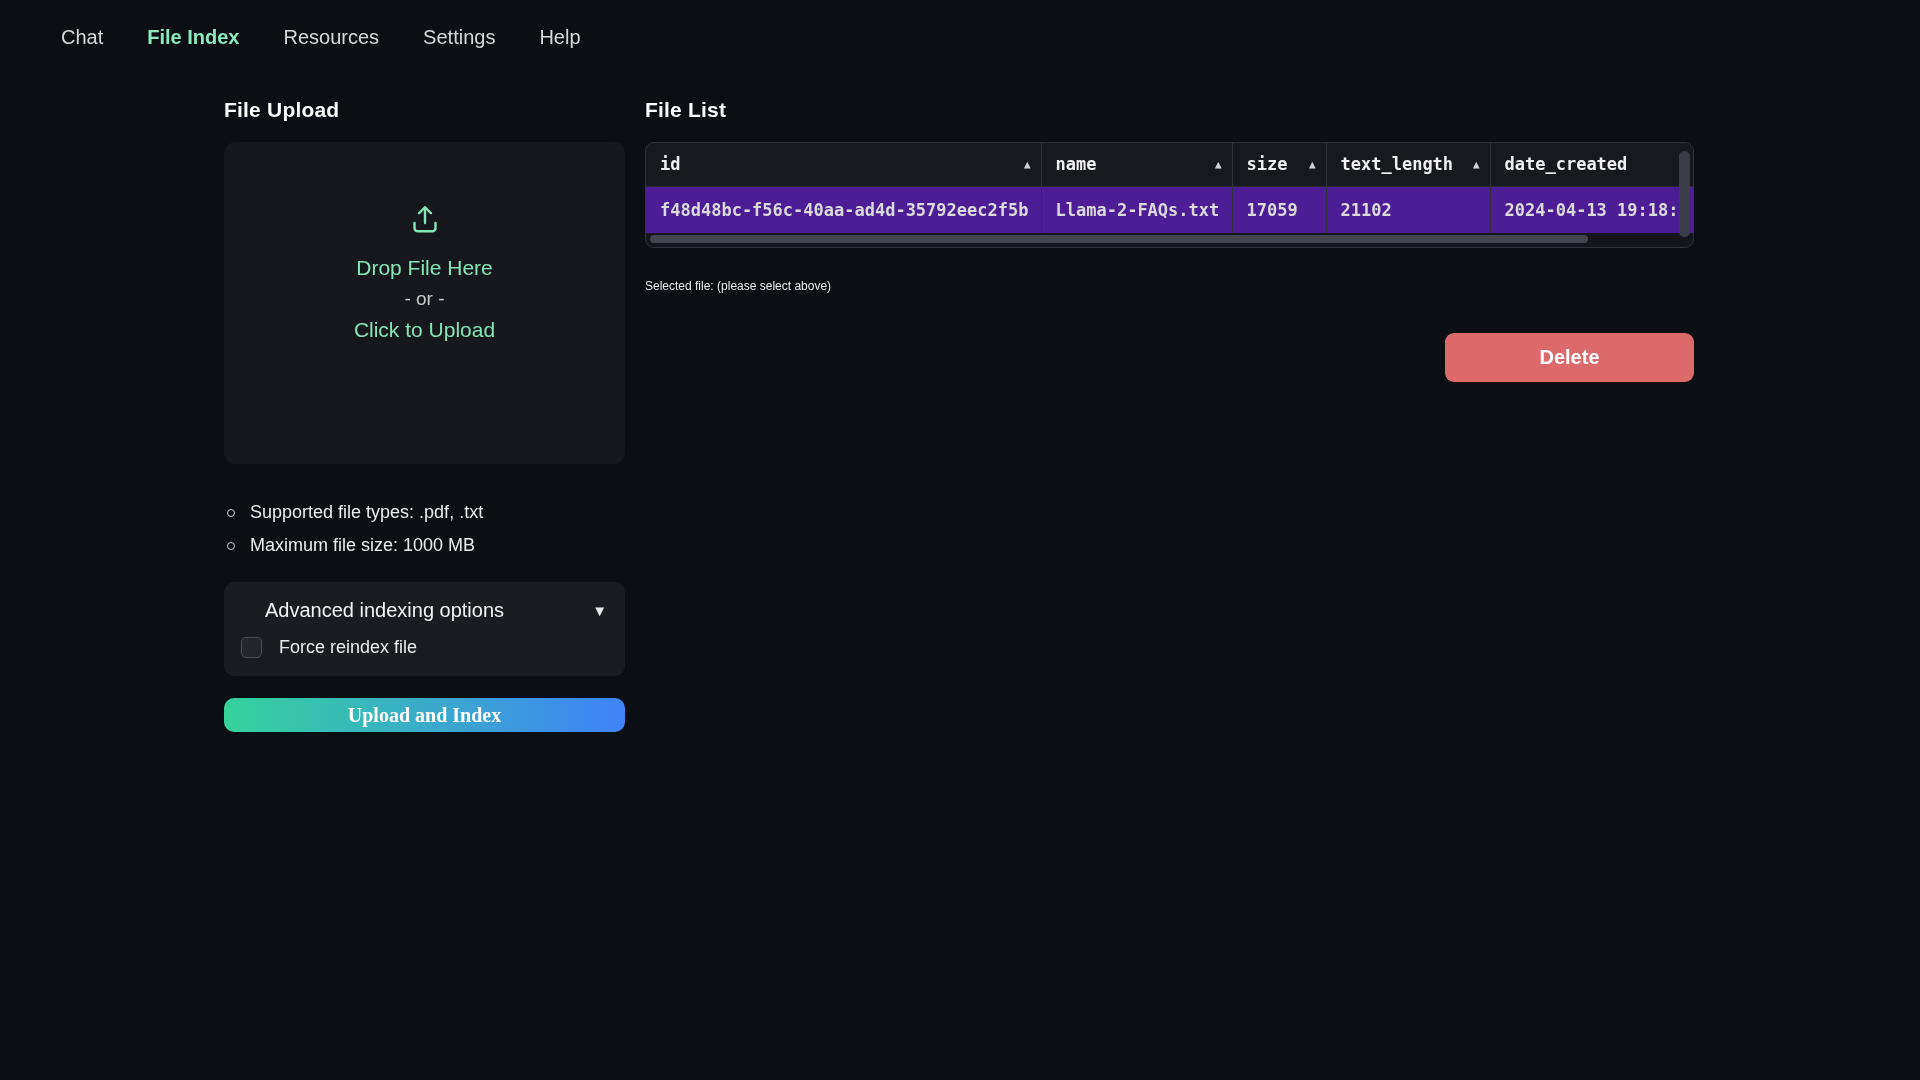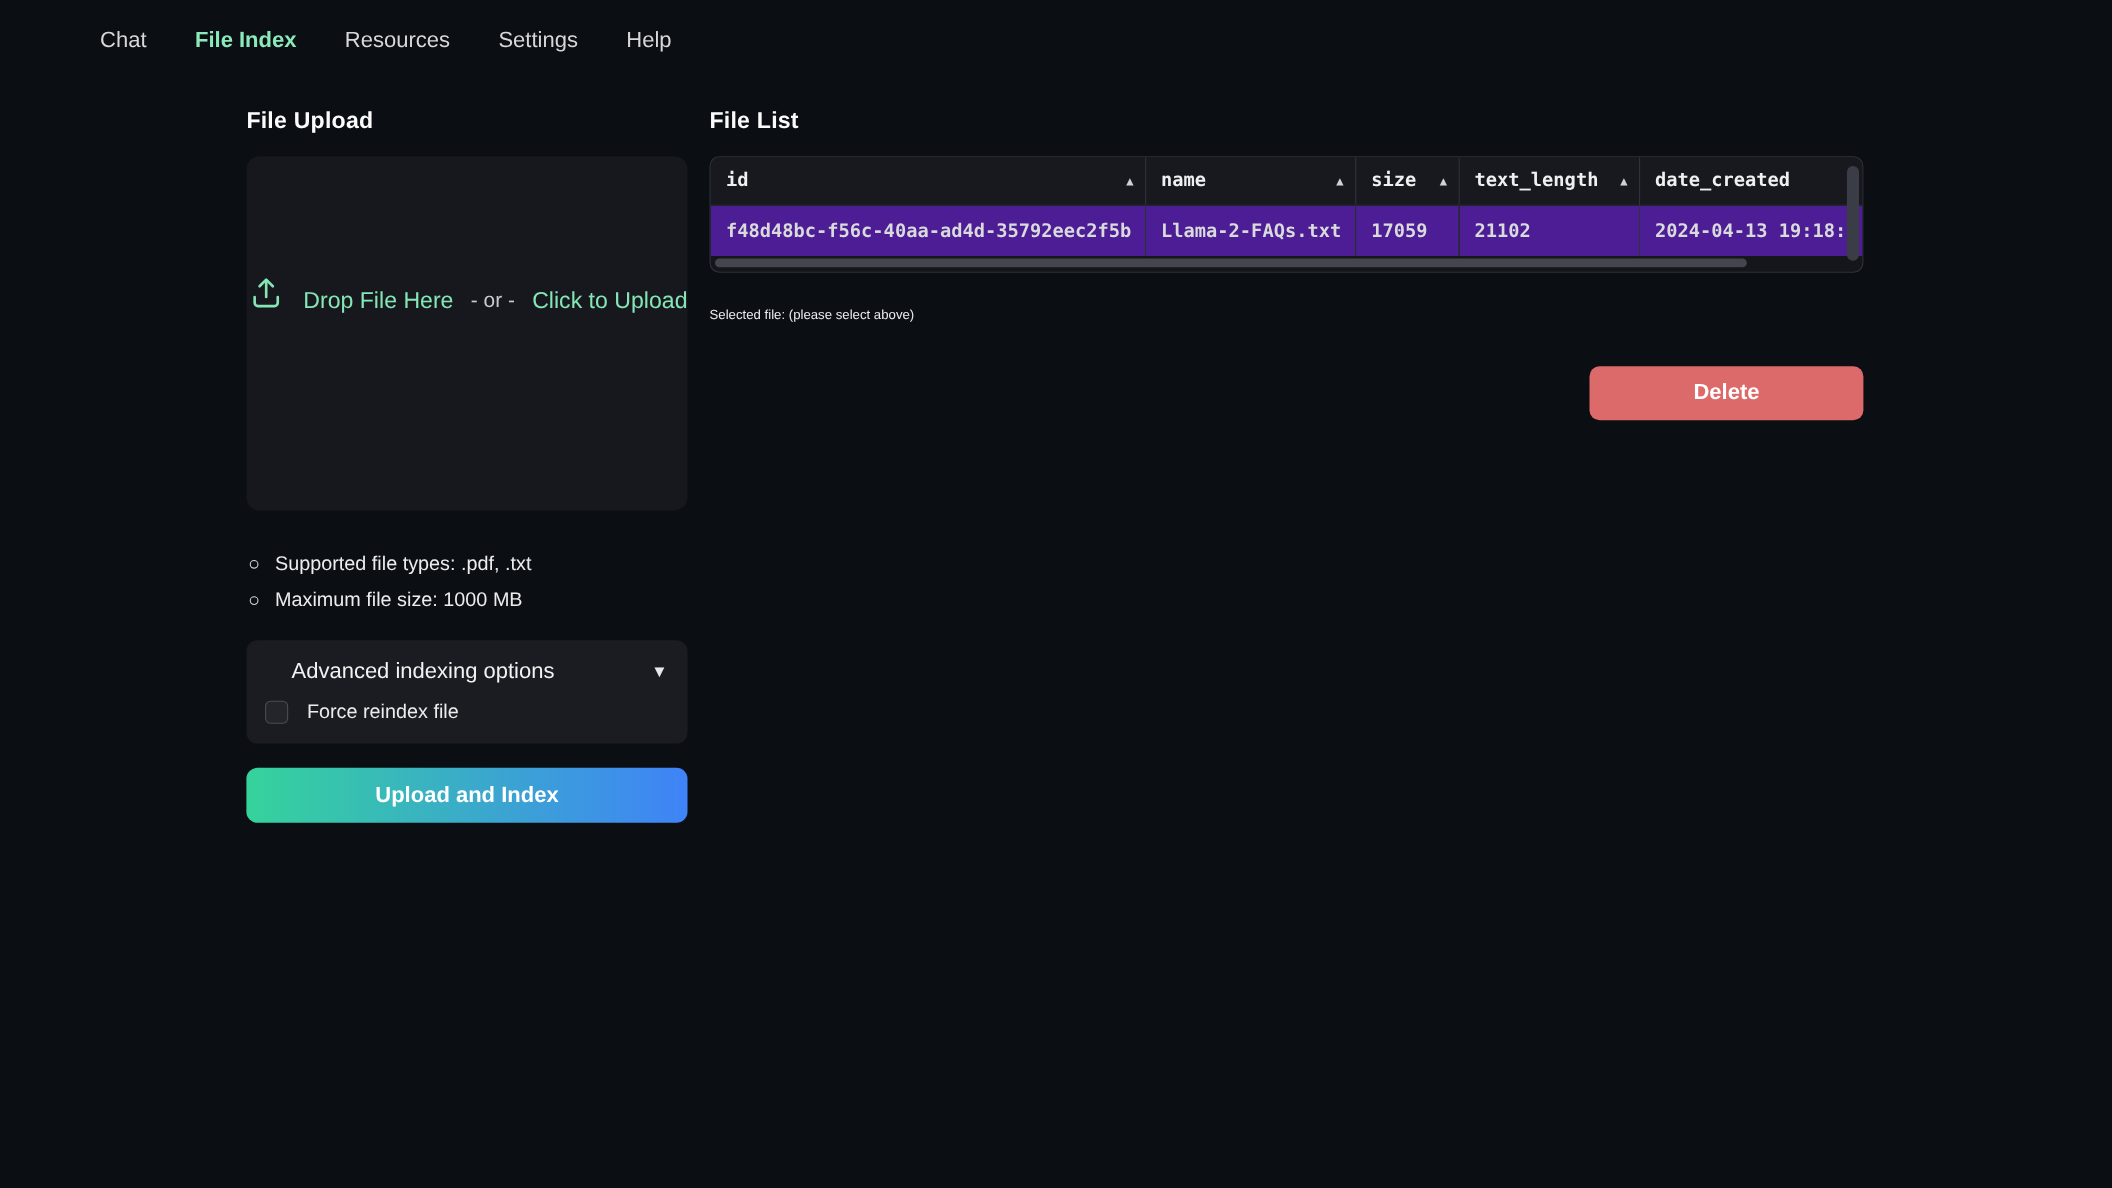--- a/index.html
+++ b/index.html
@@ -8,21 +8,21 @@
     background:#0b0e13;
     color:#e7e8ea;
     font-family:"Liberation Sans", sans-serif;
     position:relative;
     overflow:hidden;
   }
 
   
   .tabbar {
     position:absolute; top:0; left:0; right:0;
-    padding:26px 0 14px 91px;
+    padding:26px 0 14px 61px;
     display:flex; gap:44px; align-items:center;
   }
   .tab {
     background:none; border:none; cursor:pointer;
     font-family:"Liberation Sans", sans-serif;
     font-size:20px; color:#d7d8da; padding:0;
   }
   .tab.active { color:#8be9bb; font-weight:bold; }
 
   
@@ -30,21 +30,21 @@
   .panel-right { position:absolute; left:645px; top:98px;  width:1049px; }
 
   h2.section-title {
     font-size:21px; font-weight:bold; color:#fbfbfc; letter-spacing:.2px;
   }
 
   
   .dropzone {
     margin-top:20px; height:322px;
     background:#16181d; border-radius:12px;
-    display:flex; flex-direction:row; justify-content:space-between; align-items:center;
+    display:flex; flex-direction:column; justify-content:center; align-items:center;
     padding-bottom:58px; cursor:pointer;
   }
   .upload-icon { width:36px; height:36px; margin-bottom:14px; }
   .drop-label  { color:#85e5b5; font-size:21px; line-height:1.5; }
   .or-label    { color:#c9cacc; font-size:19px; line-height:1.6; }
   .click-label { color:#85e5b5; font-size:21px; line-height:1.5; cursor:pointer; }
 
   
   .notes { margin-top:32px; list-style:none; }
   .notes li {
@@ -68,24 +68,24 @@
   .accordion-arrow { font-size:15px; color:#e8e8ea; margin-right:2px; }
   .checkbox-row { display:flex; align-items:flex-end; gap:17px; margin-top:15px; cursor:pointer; }
   .checkbox {
     width:21px; height:21px; border:1.5px solid #4a4d55; border-radius:5px;
     background:#23252b; flex:none;
   }
   .checkbox-label { font-size:18px; color:#ececee; }
 
   
   .upload-btn {
-    margin-top:22px; width:100%; height:50px; border:none; border-radius:10px;
+    margin-top:22px; width:100%; height:34px; border:none; border-radius:10px;
     background:linear-gradient(90deg,#35d39b 0%, #3f83f8 100%);
     color:#ffffff; font-size:20px; font-weight:bold; cursor:pointer;
-    font-family:Liberation Sans, sans-serif;
+    font-family:Liberation Serif, serif;
   }
 
   
   .table-wrap {
     margin-top:20px; width:1049px; height:106px;
     border:1px solid #2f323a; border-radius:9px;
     background:#14161b; position:relative; overflow:hidden;
   }
   table.file-table {
     border-collapse:collapse; table-layout:fixed; width:1164px;

